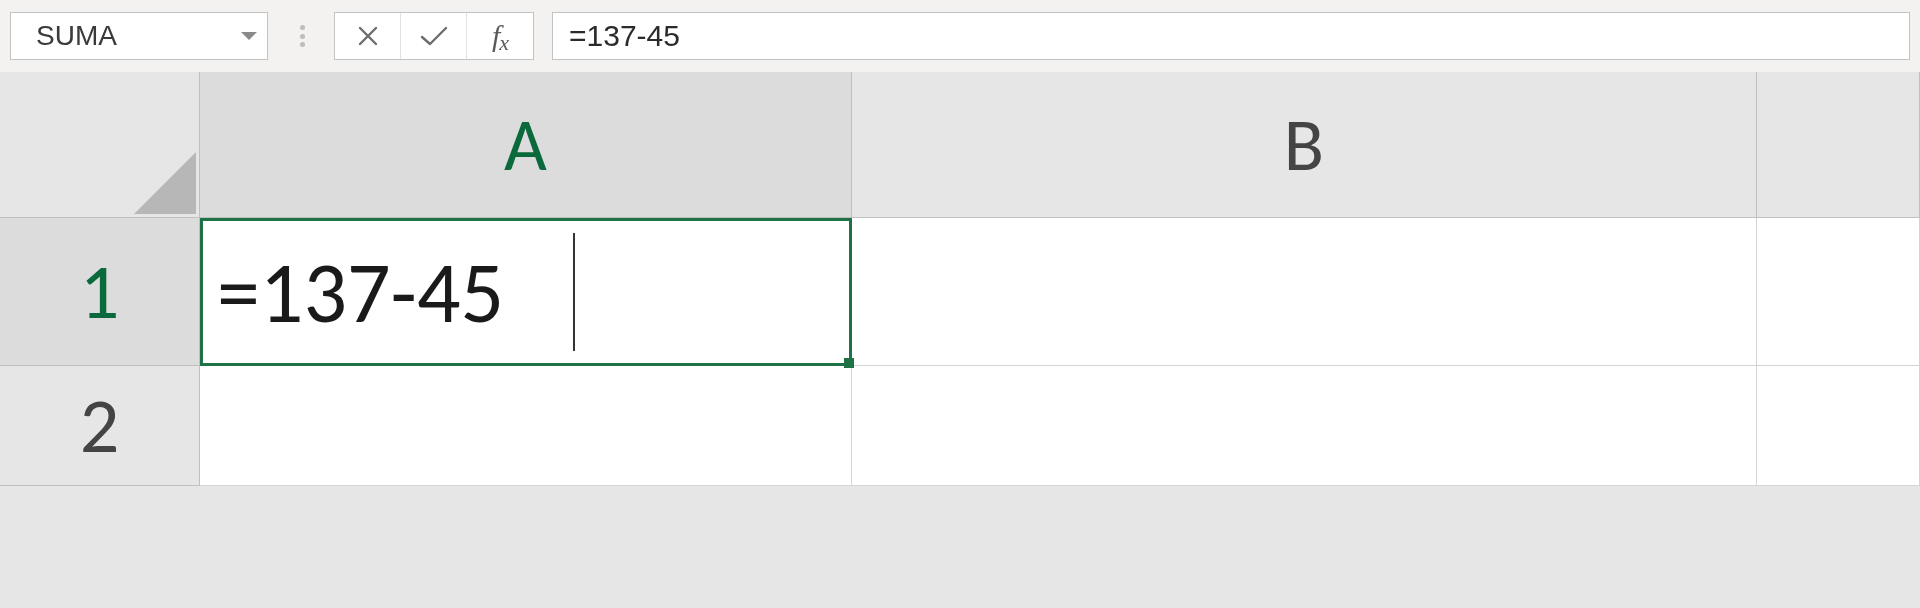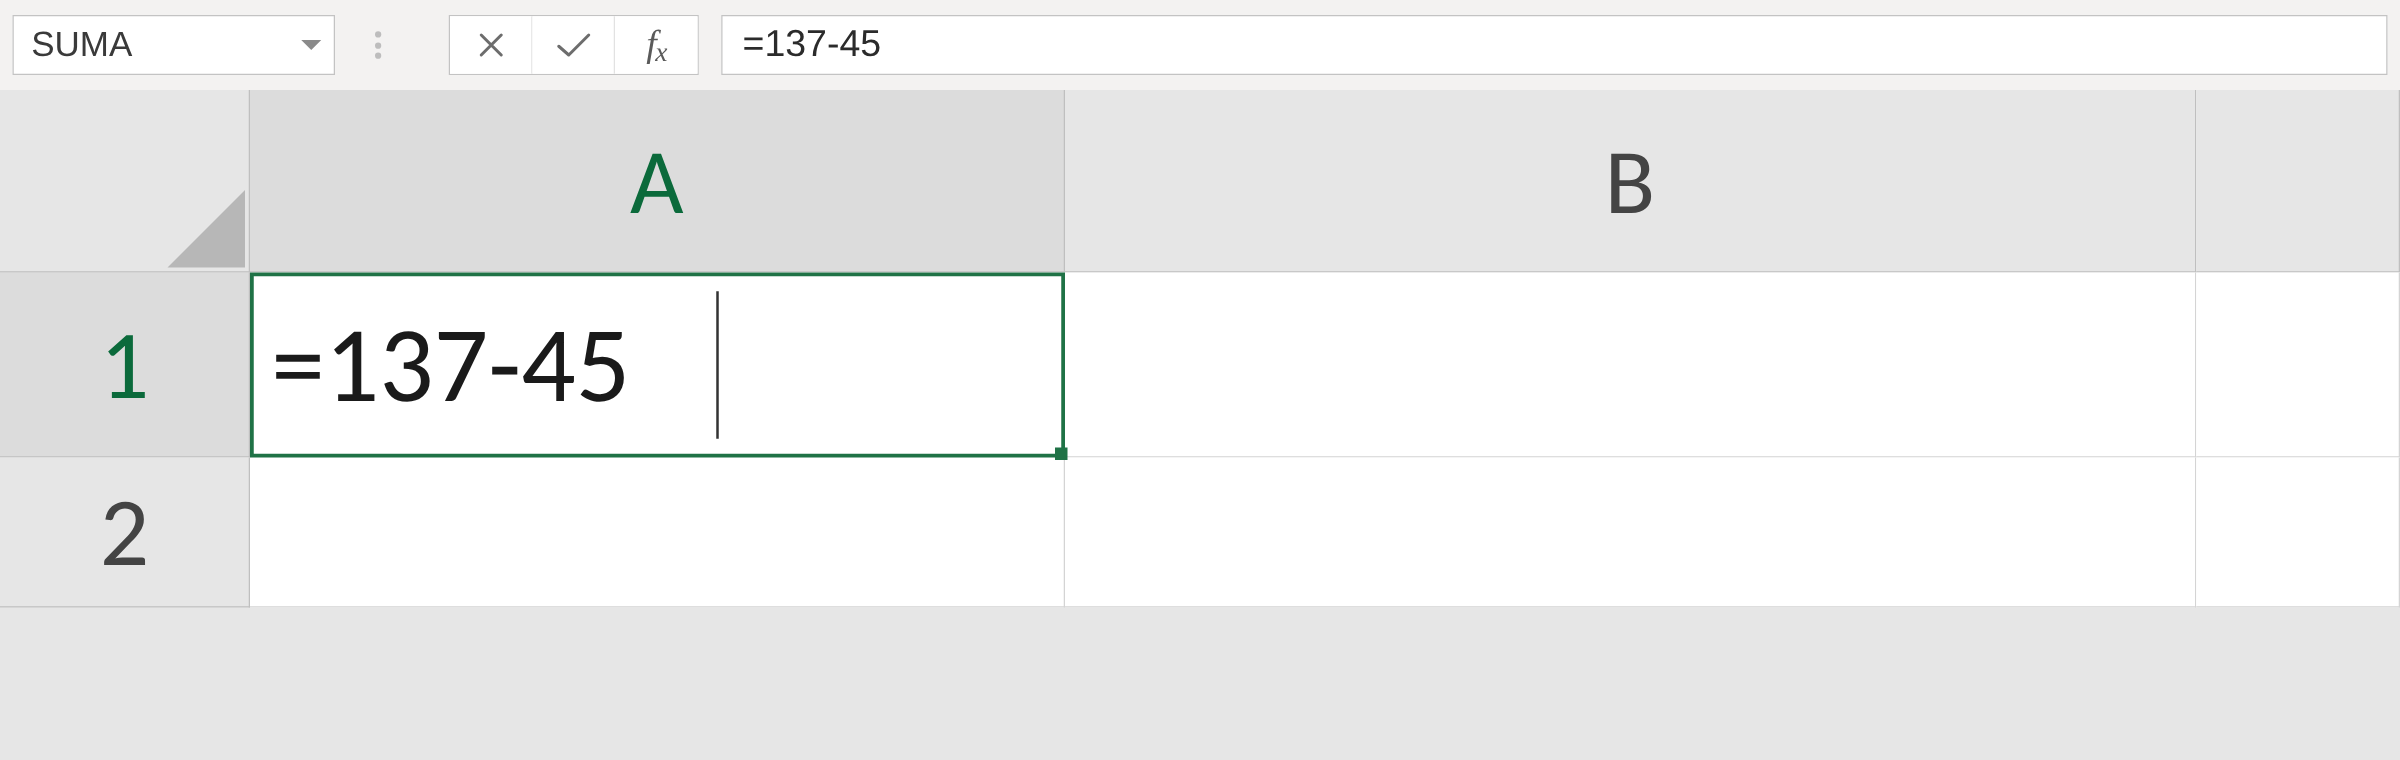--- a/index.html
+++ b/index.html
@@ -19,42 +19,41 @@
       background: #f3f2f1;
       gap: 18px;
     }
     .name-box {
       width: 258px;
       height: 48px;
       background: #ffffff;
       border: 1px solid #c3c3c3;
       display: flex;
       align-items: center;
-      padding: 0 10px 0 14px;
+      padding: 0 10px 0 25px;
       position: relative;
     }
     .name-box .nb-text {
       font-size: 28px;
       color: #3a3a3a;
       font-family: "Segoe UI", Arial, sans-serif;
       flex: 1;
     }
     .name-box .nb-chevron {
       width: 0; height: 0;
       border-left: 8px solid transparent;
       border-right: 8px solid transparent;
       border-top: 8px solid #8a8a8a;
     }
     .fb-ctrls {
       display: flex;
       align-items: flex-start;
       height: 48px;
       background: #ffffff;
       border: 1px solid #c3c3c3;
-      margin-left: 25px;
     }
     .fb-btn {
       width: 66px;
       height: 46px;
       display: flex;
       align-items: center;
       justify-content: center;
       color: #6d6d6d;
       background: #ffffff;
     }

